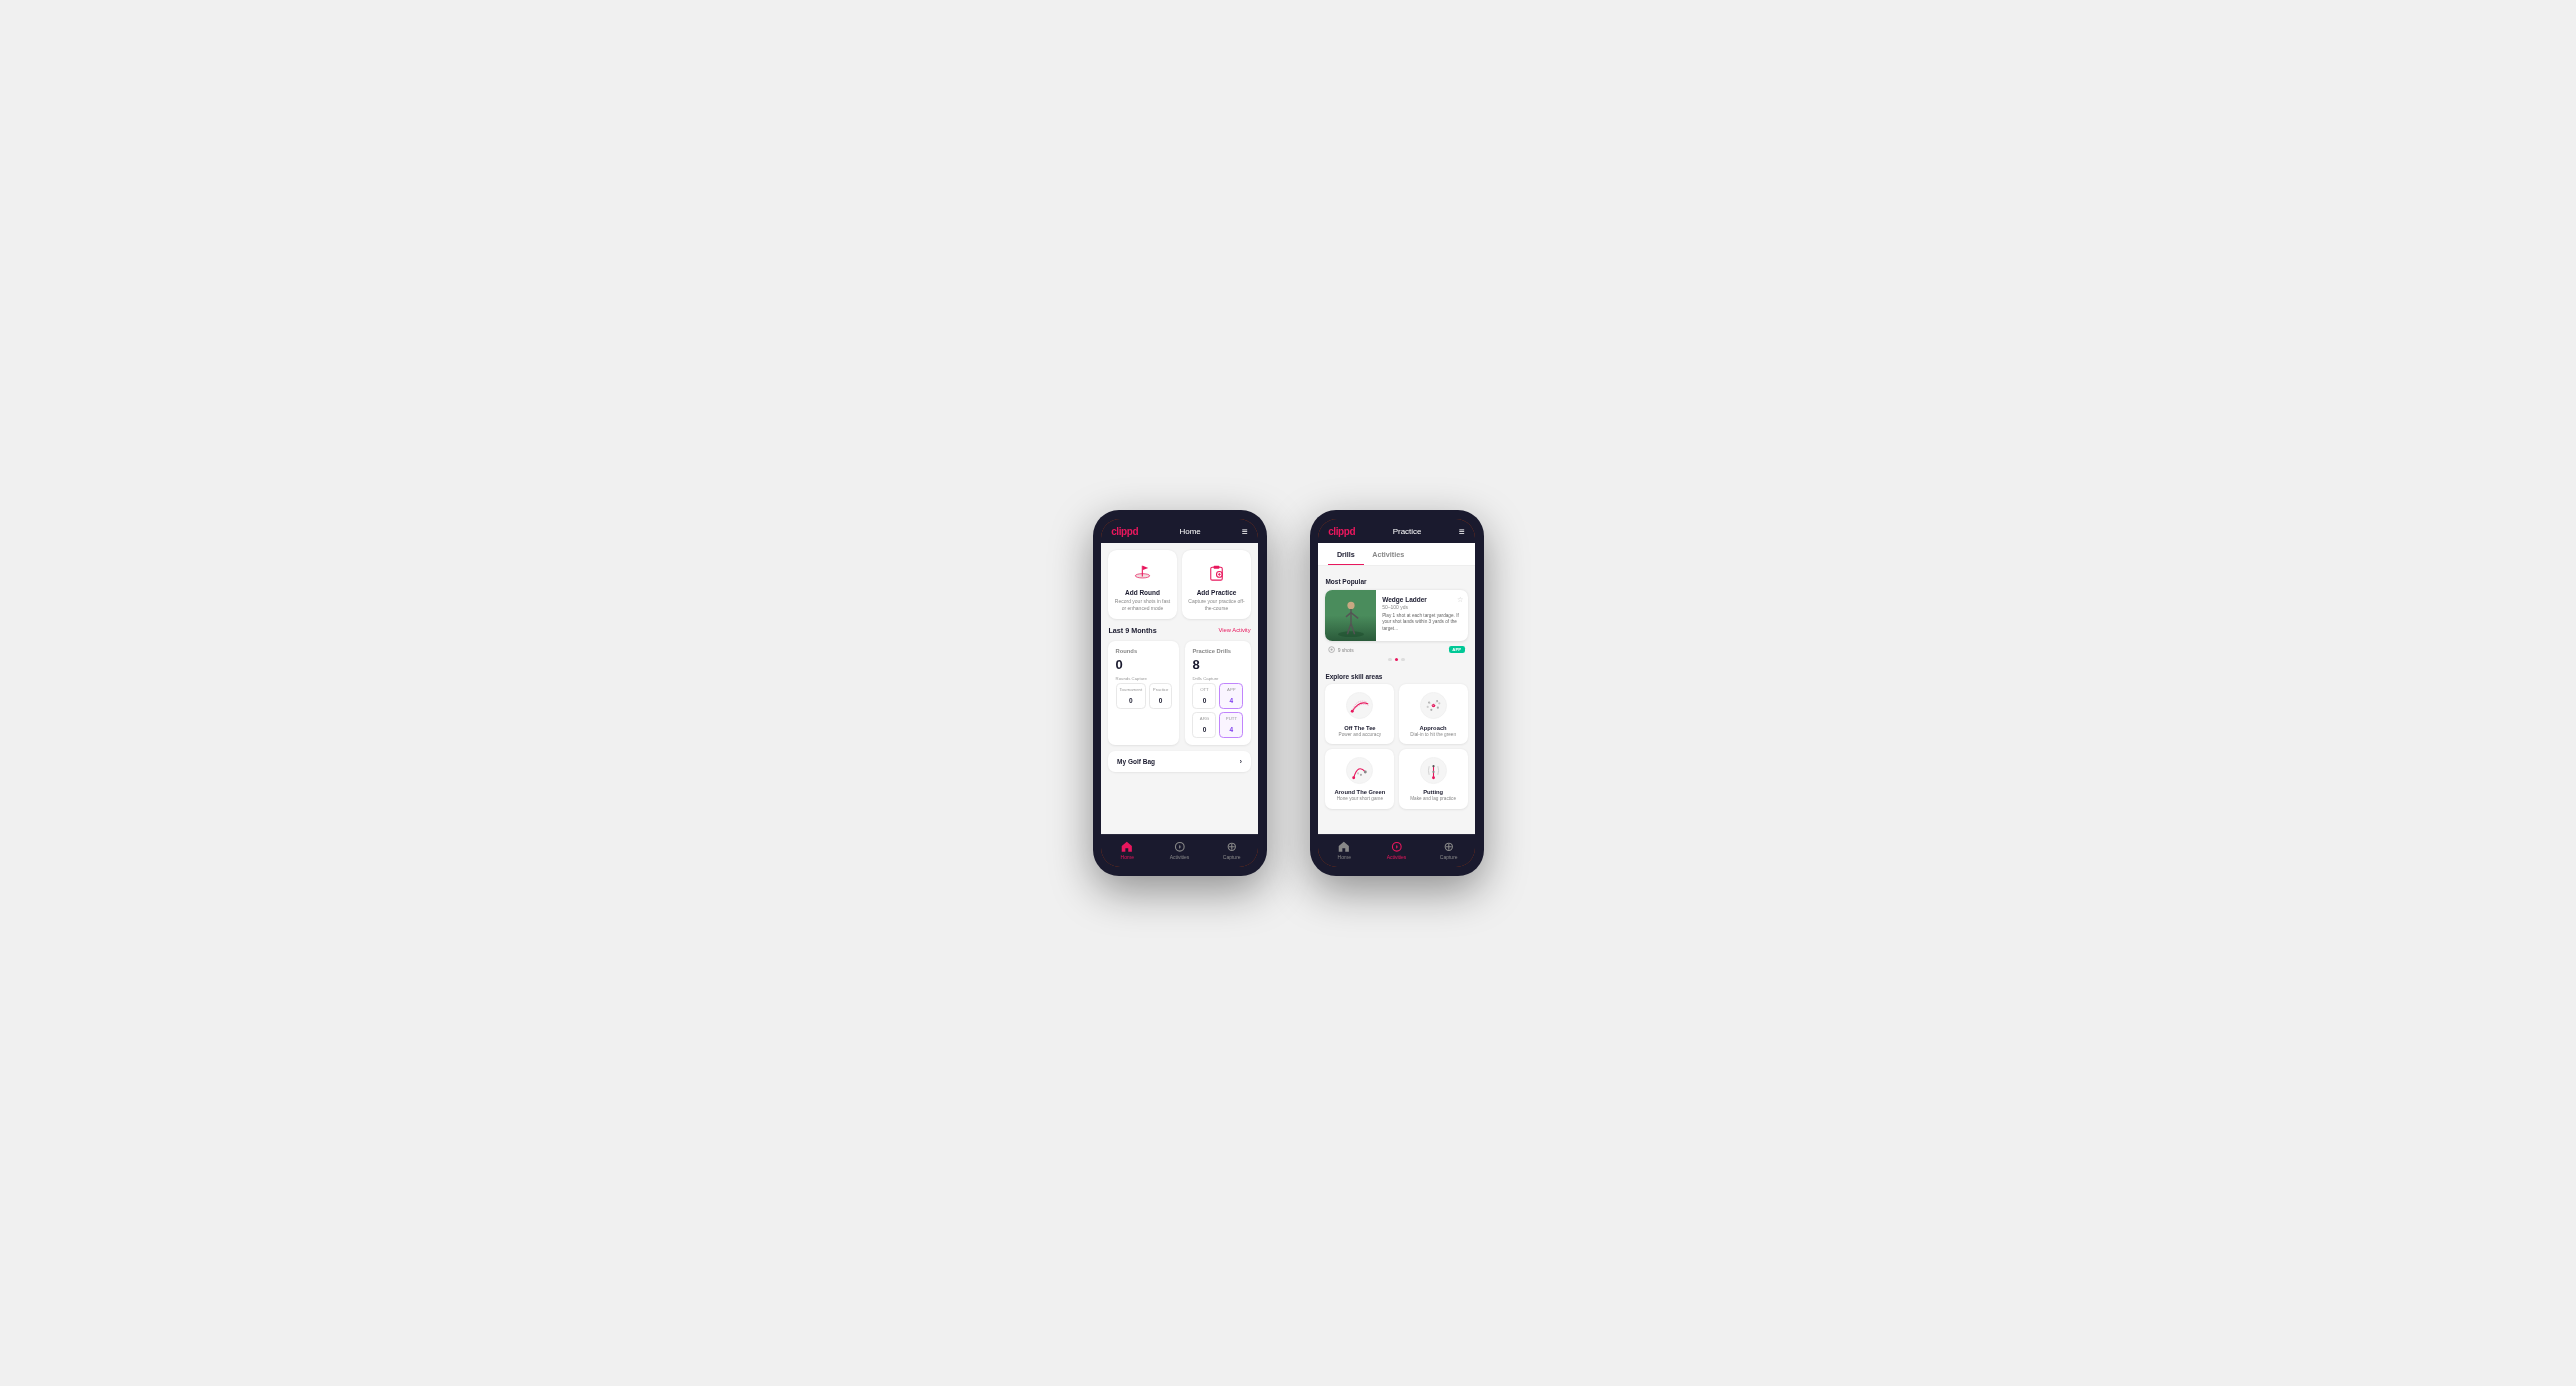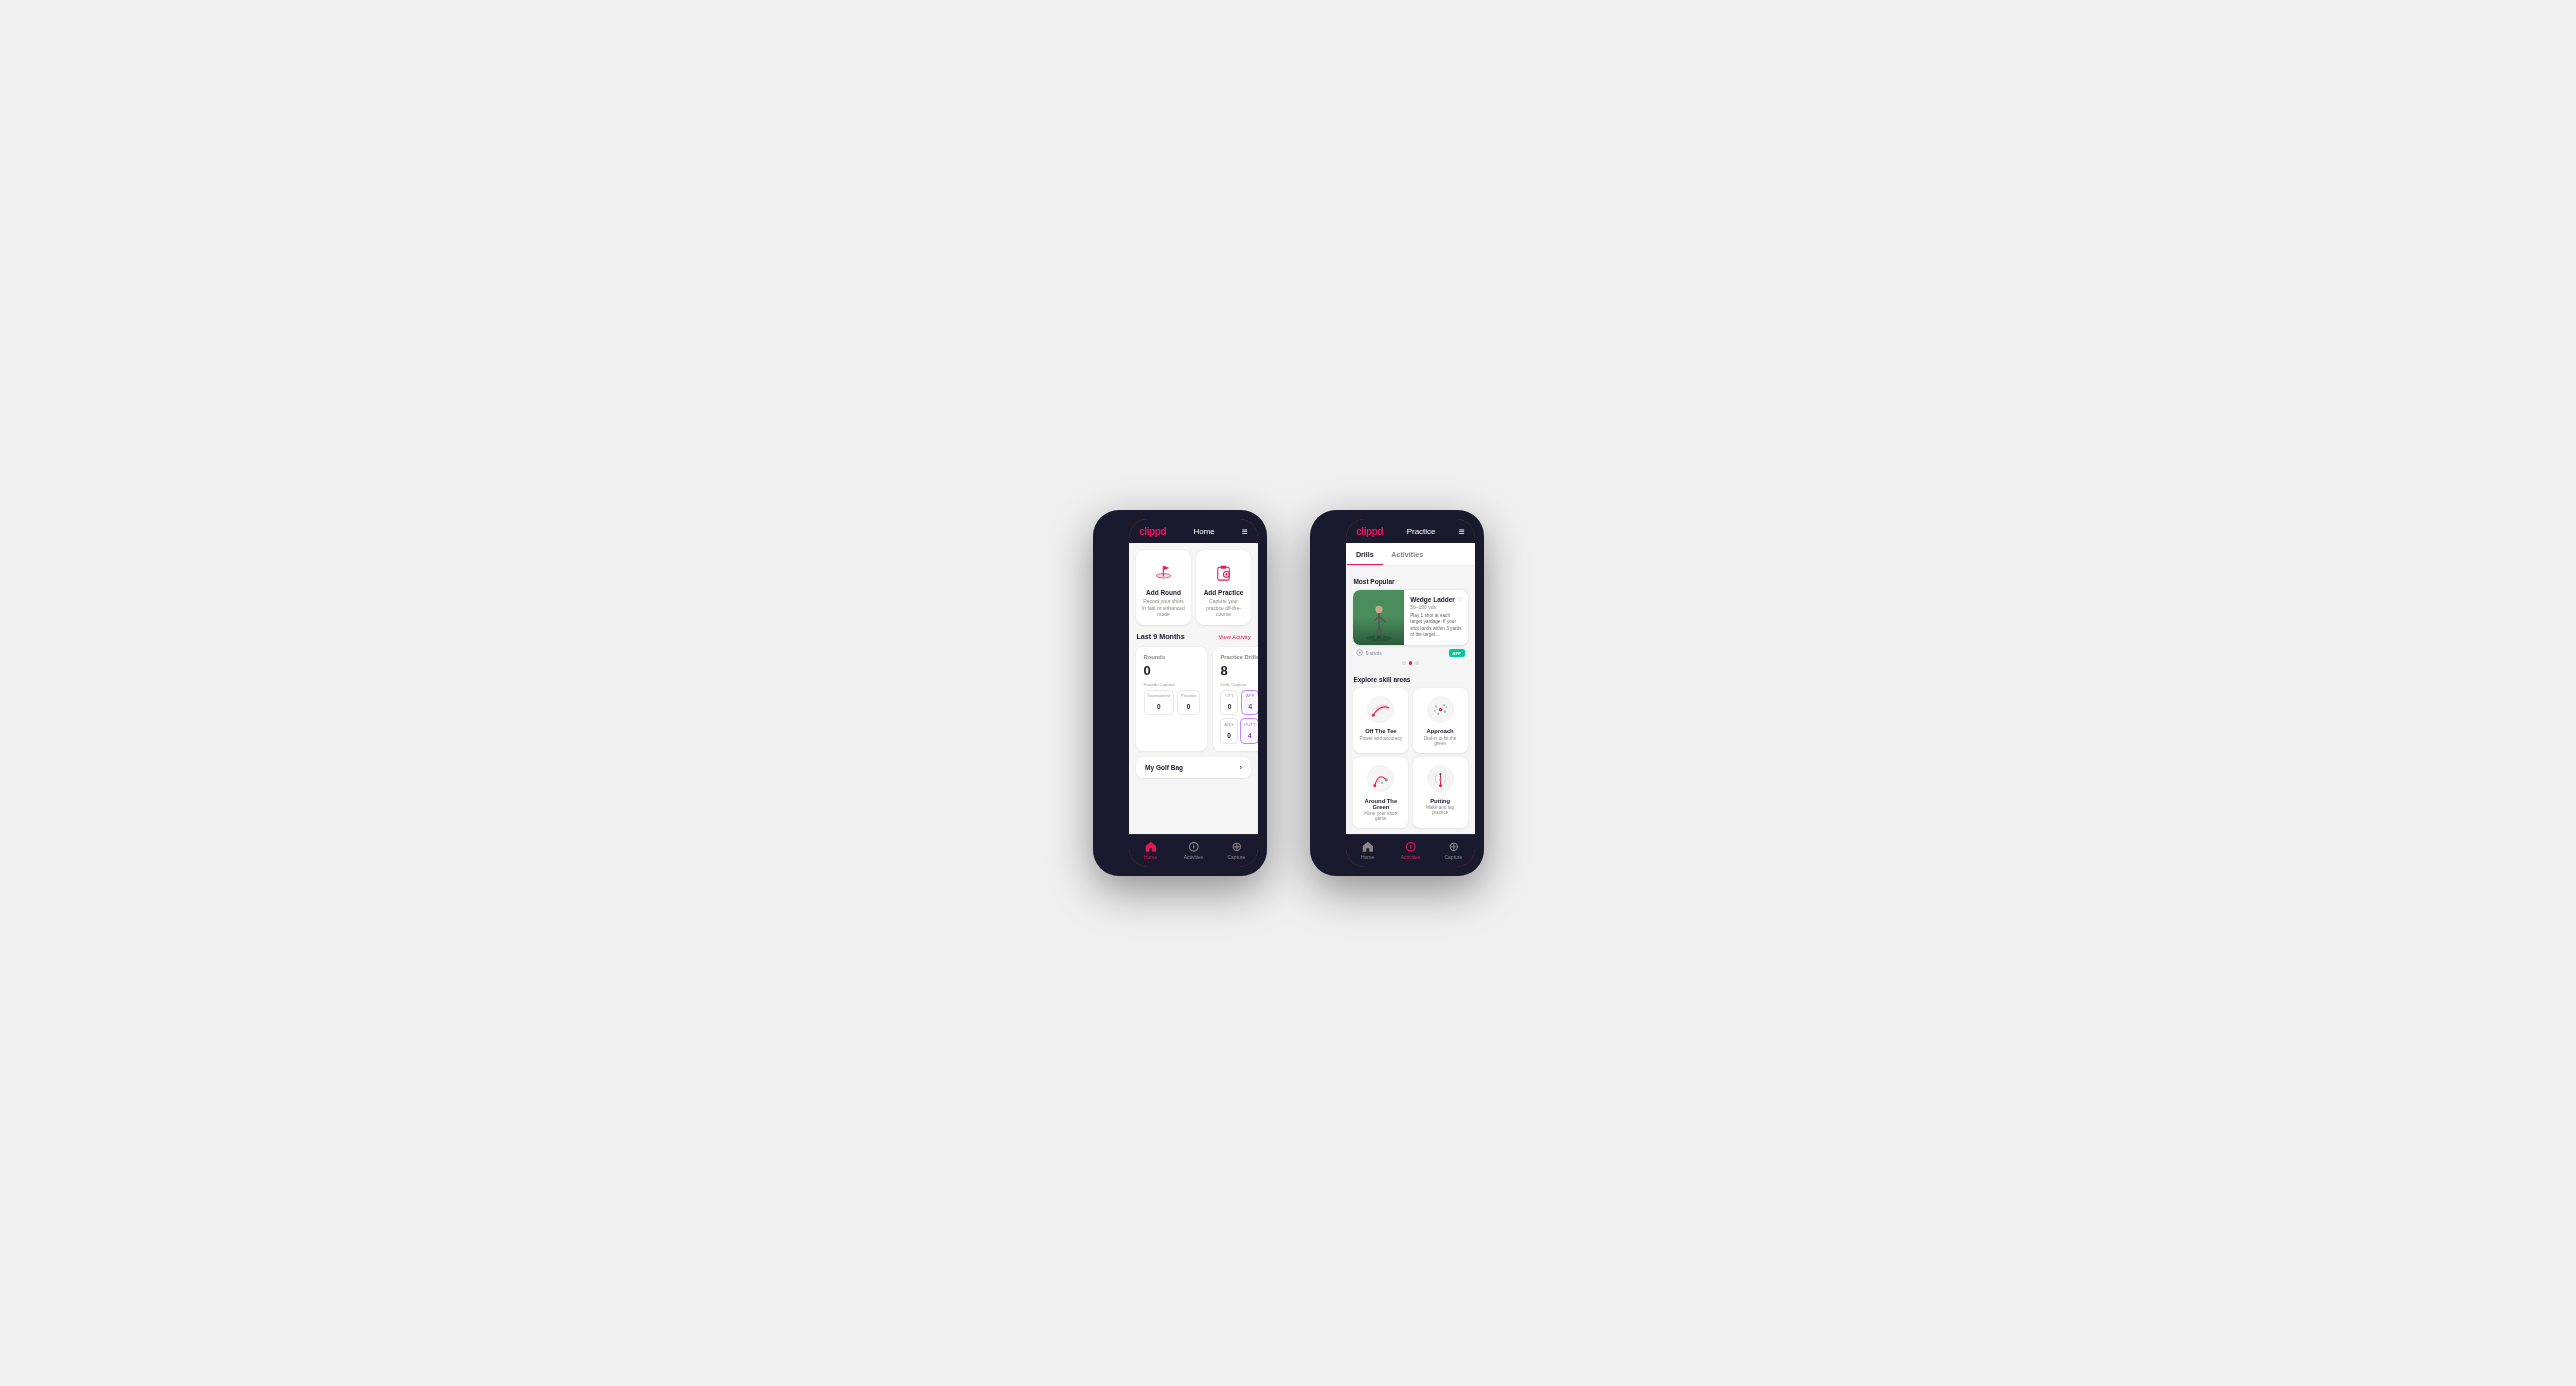--- a/index.html
+++ b/index.html
@@ -23,21 +23,20 @@
       box-shadow: 0 14.5px 43px rgba(0,0,0,0.4);
       position: relative;
     }
     .phone-screen {
       background: #c2410c;
       border-radius: 19px;
       overflow: hidden;
       display: flex;
       flex-direction: column;
       min-height: 348px;
-      margin-left: 28px;
     }
 
     
     .app-header {
       background: #1a1a2e;
       display: flex;
       align-items: center;
       justify-content: space-between;
       padding: 7.2px 10px 5.8px;
     }
@@ -228,21 +227,21 @@
       color: #888;
     }
 
     
 
     
     .tabs-row {
       display: flex;
       background: #fff;
       border-bottom: 0.7px solid #eee;
-      padding: 0 1px;
+      padding: 0 10px;
     }
     .tab {
       padding: 7.2px 8.7px 5.8px;
       font-size: 7.2px;
       font-weight: 600;
       color: #888;
       cursor: pointer;
       position: relative;
     }
     .tab.active {

